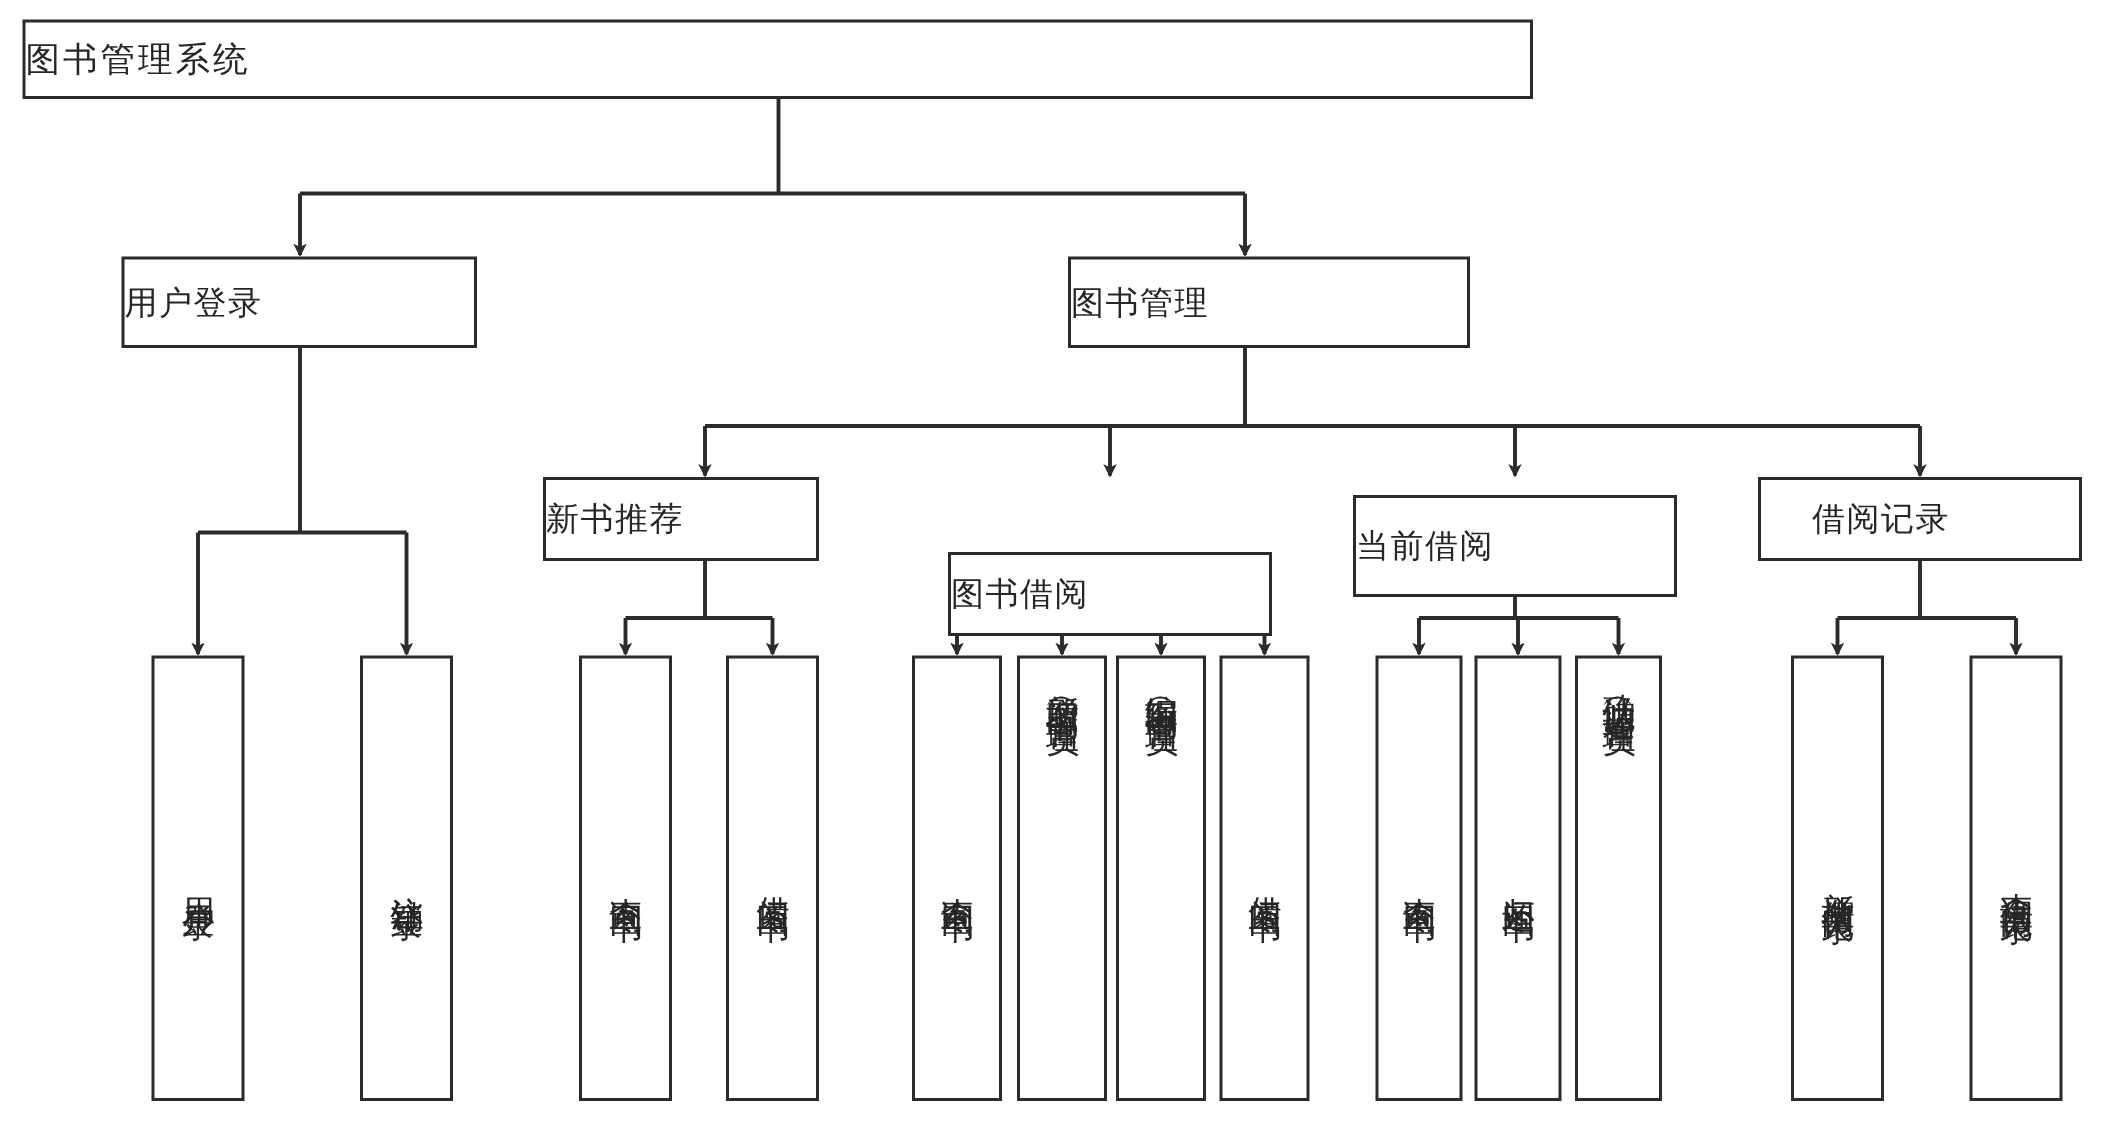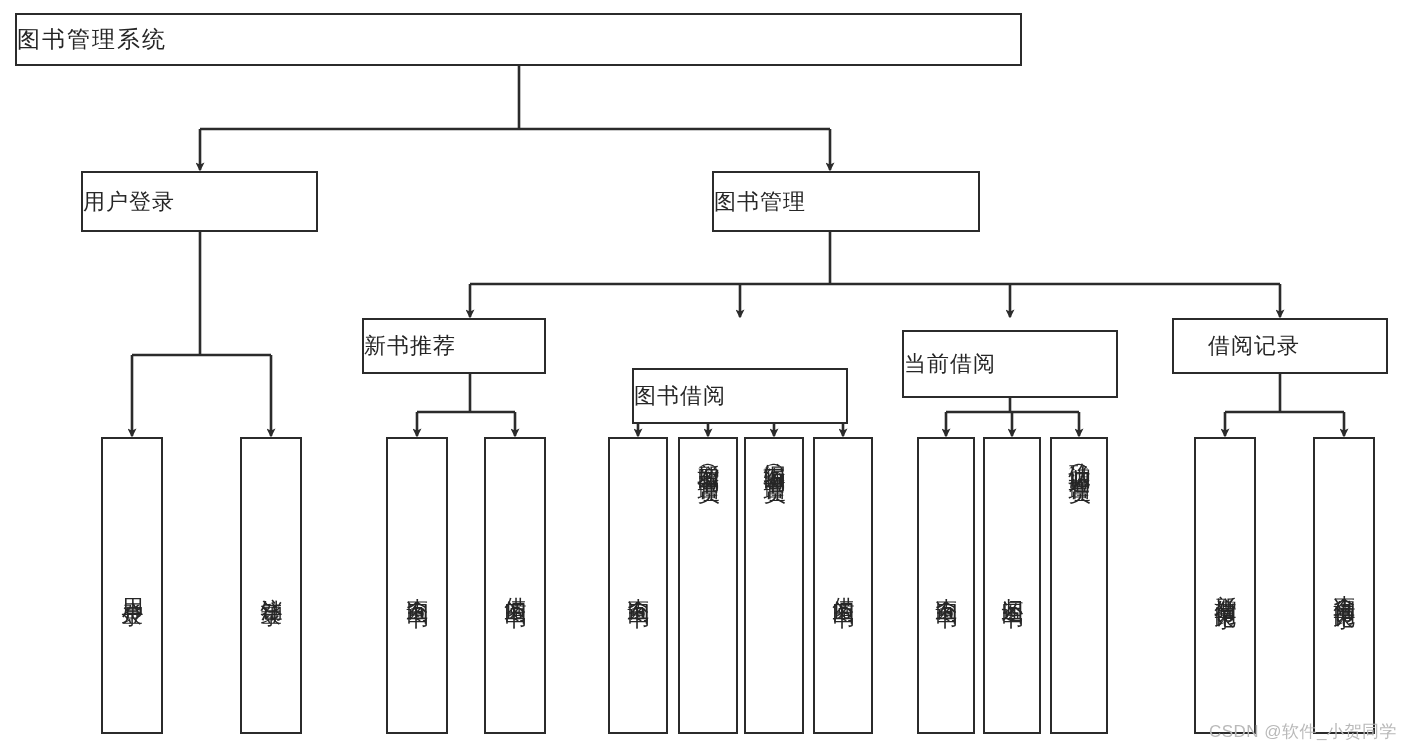--- a/index.html
+++ b/index.html
@@ -177,14 +177,13 @@
         <span class="label">确认归还（管理员）</span>
       </div>
       <div class="node v mid" style="left: 1194px; top: 437px; width: 62px; height: 297px;">
         <span class="label">新增借阅记录</span>
       </div>
       <div class="node v mid" style="left: 1313px; top: 437px; width: 62px; height: 297px;">
         <span class="label">查询借阅记录</span>
       </div>
     </div>
 
-  <div class="watermark">CSDN @软件_小贺同学</div>
 </div>
 
 </body></html>

